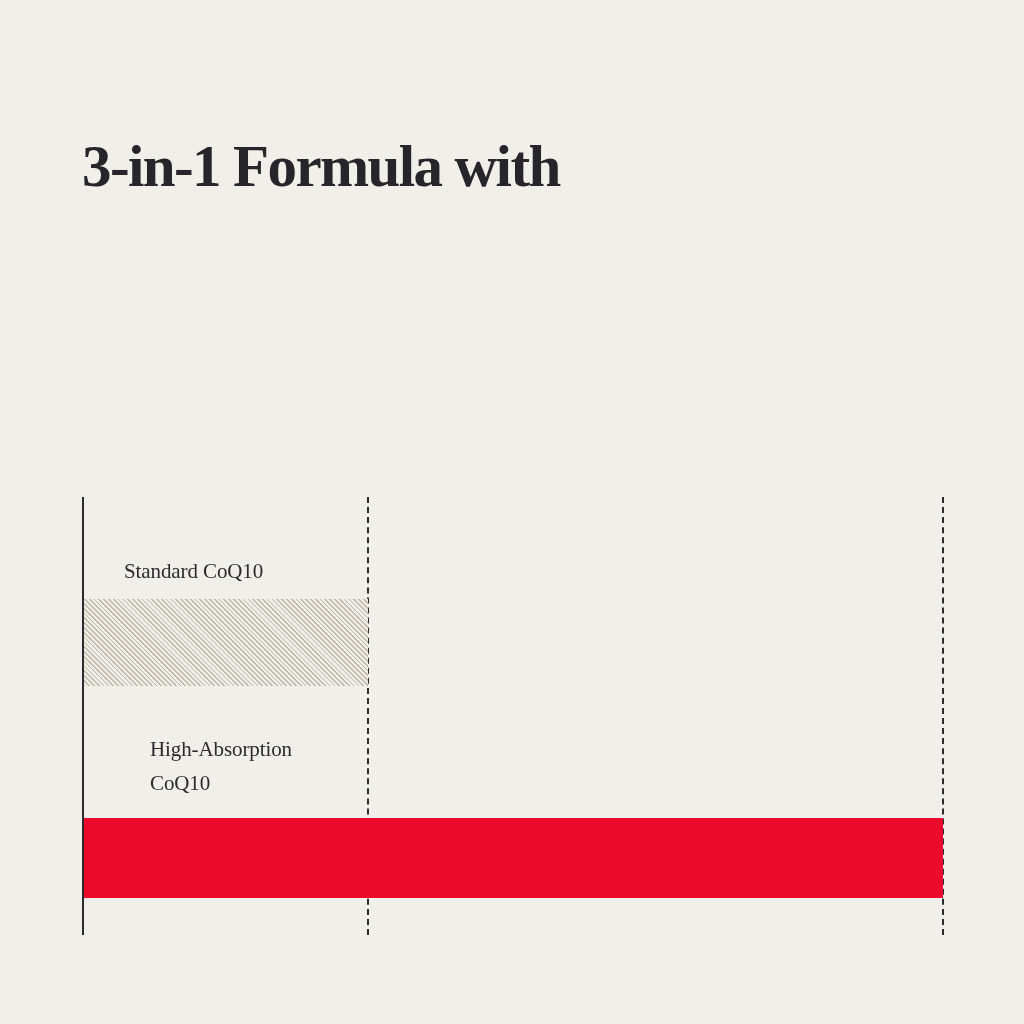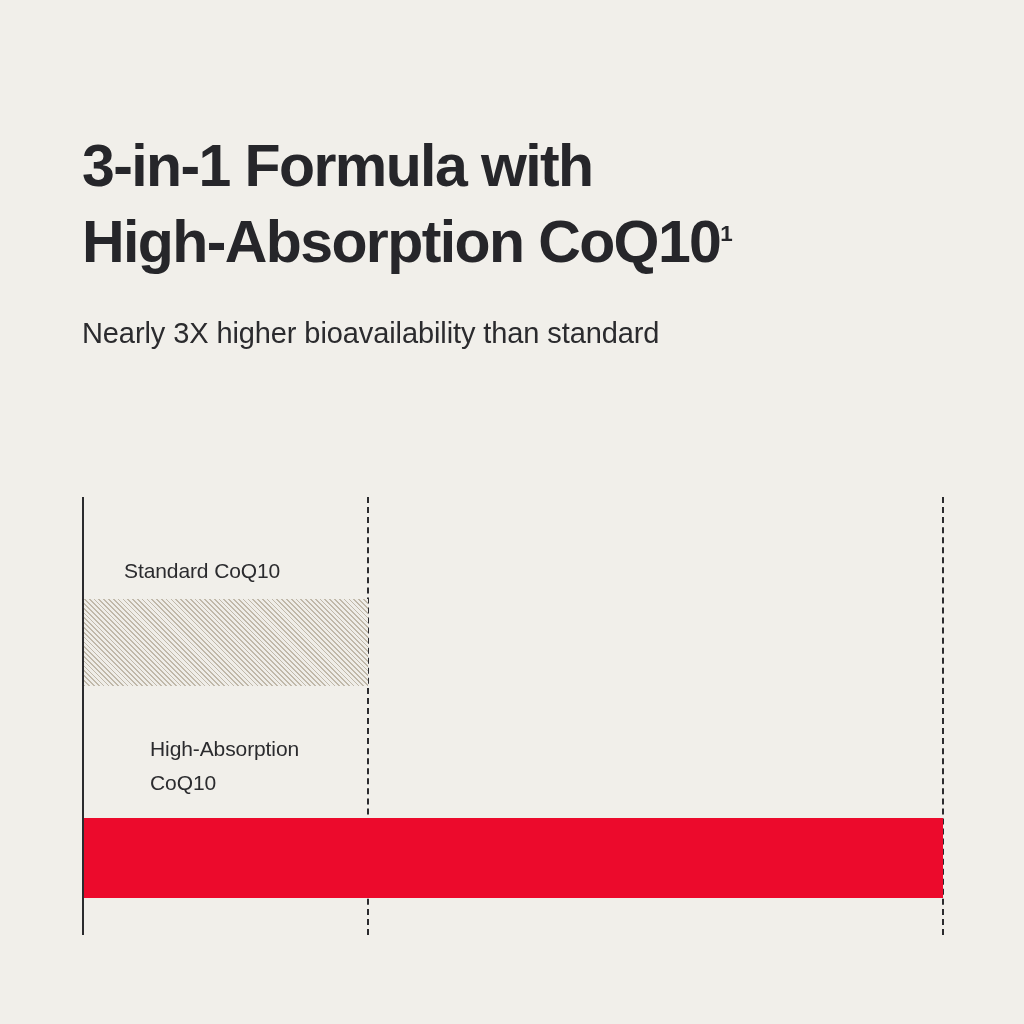--- a/index.html
+++ b/index.html
@@ -12,20 +12,21 @@
     background: #F1EFEA;
     font-family: "Liberation Sans", sans-serif;
     overflow: hidden;
     position: relative;
     -webkit-font-smoothing: antialiased;
   }
 
   .page {
     position: absolute;
     inset: 0;
+    font-family: Liberation Serif, serif;
   }
 
   
   .headline {
     position: absolute;
     left: 82px;
     top: 88px;
     width: 880px;
     font-size: 59px;
     line-height: 76px;
@@ -129,25 +130,23 @@
     background: #EC0A2C;
   }
 </style>
 </head>
 <body>
 
 <div class="page">
 
   <h1 class="headline">
     <span class="line">3-in-1 Formula with</span>
-    <span class="line"><span>High-Absorption CoQ10</span><span class="sup">1</span></span>
   </h1>
 
   <p class="subcopy">
-    <span class="line">Nearly 3X higher bioavailability than standard</span>
   </p>
 
   <div class="chart">
 
     <div class="axis-line"></div>
     <div class="gridline g1"></div>
     <div class="gridline g2"></div>
 
     <div class="bar-label standard">Standard CoQ10</div>
     <div class="bar standard"></div>

